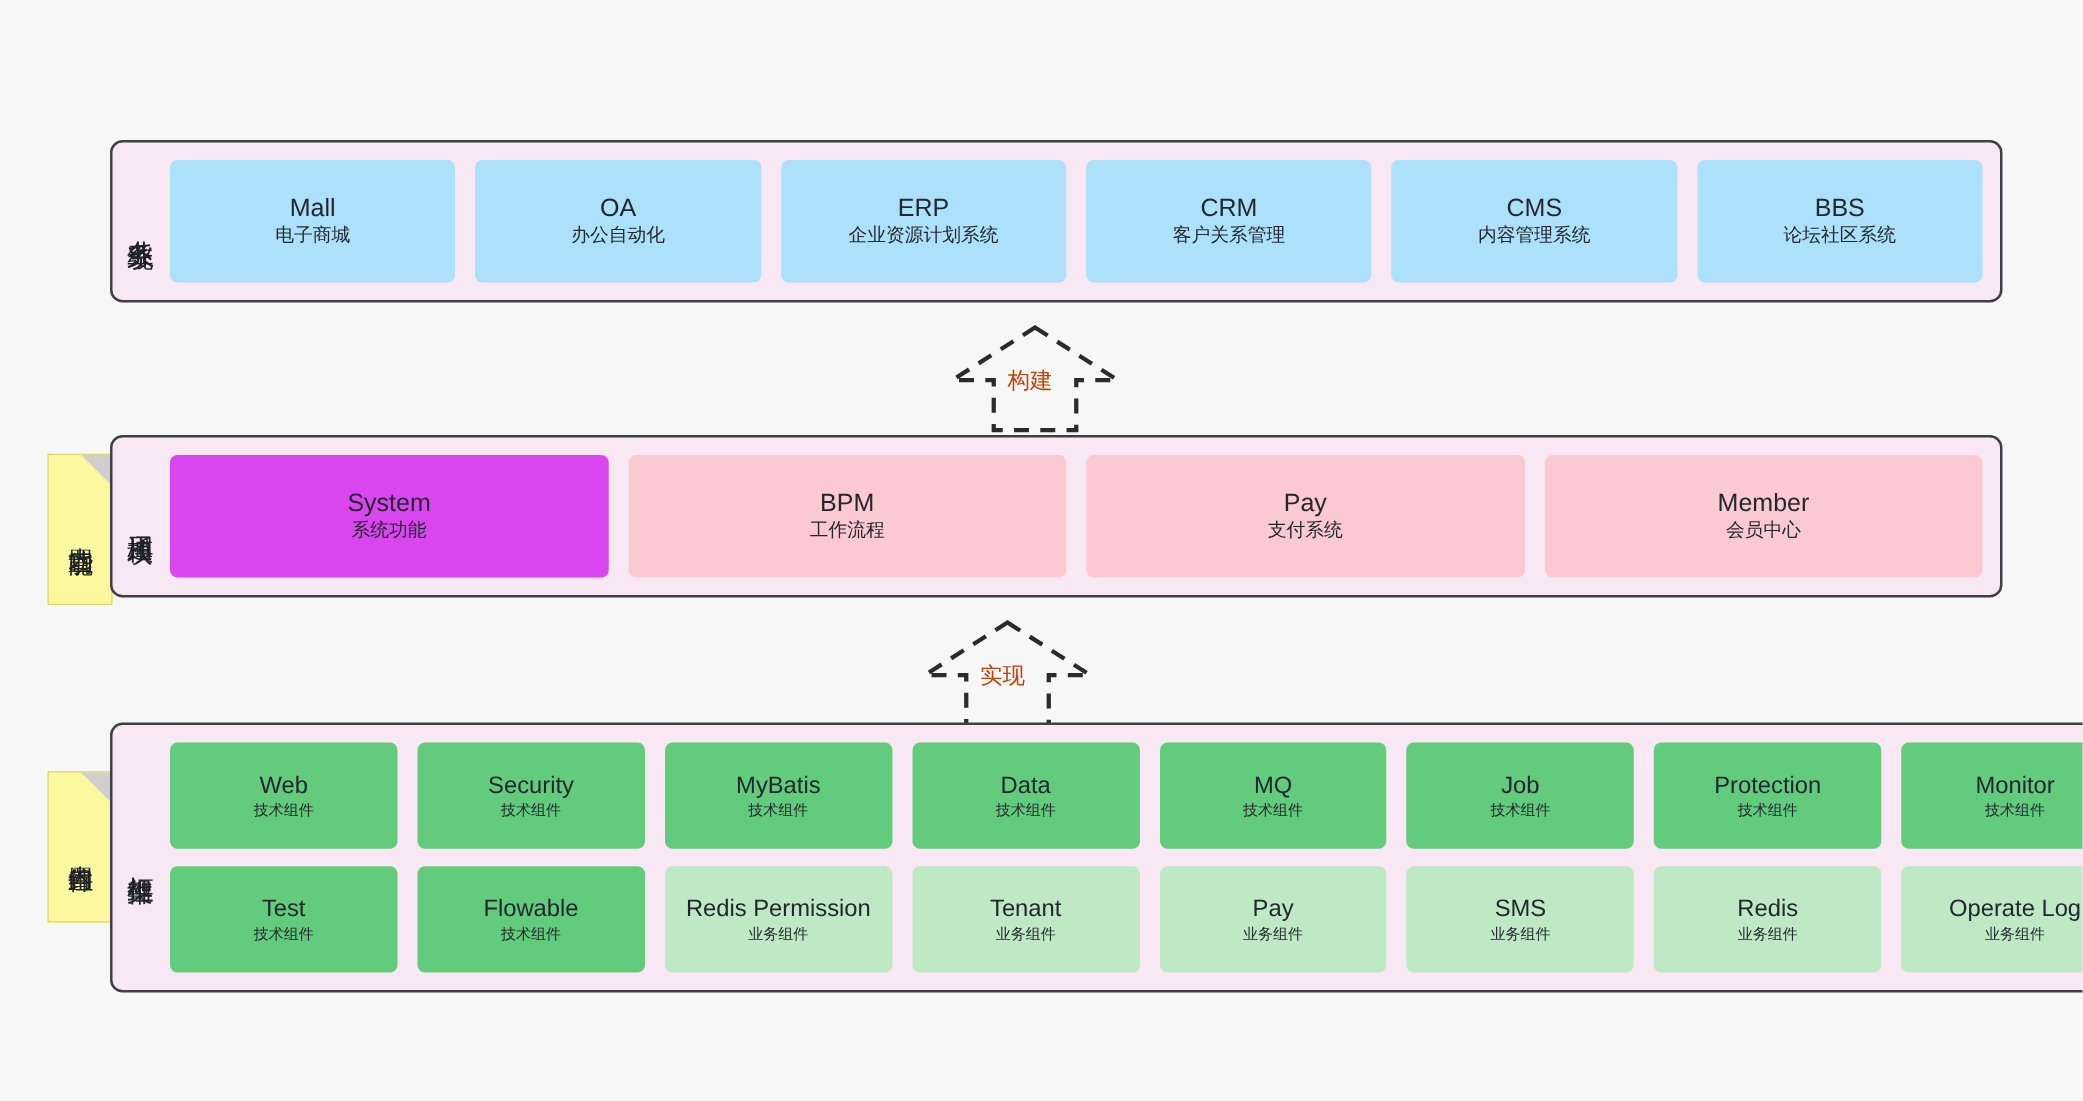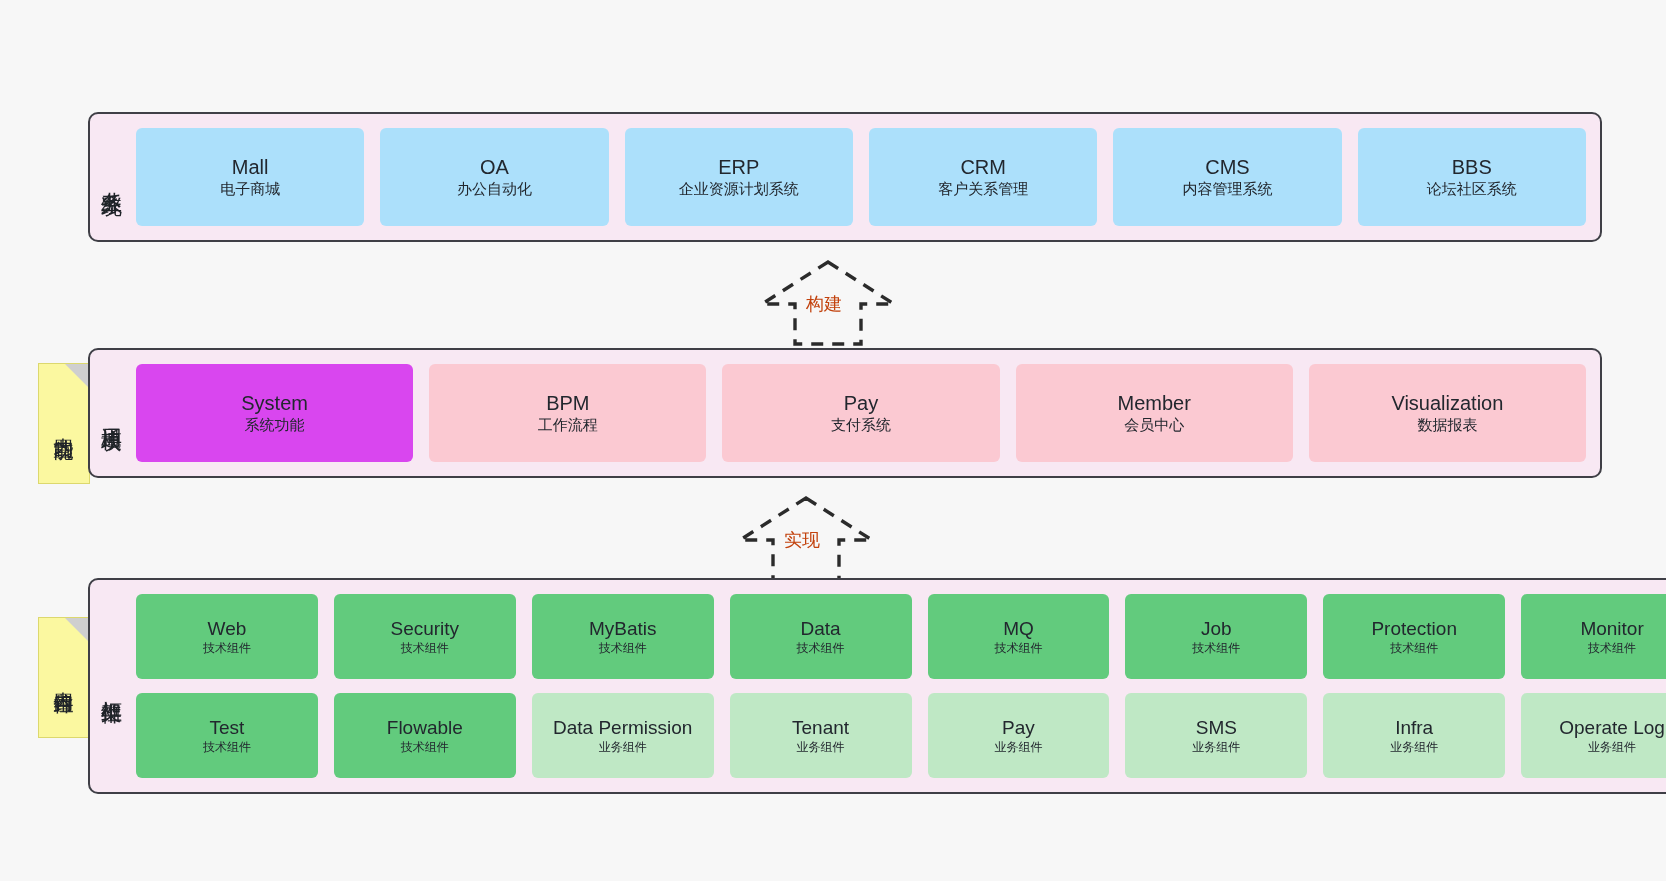--- a/index.html
+++ b/index.html
@@ -175,24 +175,20 @@
         <span class="cn">工作流程</span>
       </div>
       <div class="cell c-pink">
         <span class="en">Pay</span>
         <span class="cn">支付系统</span>
       </div>
       <div class="cell c-pink">
         <span class="en">Member</span>
         <span class="cn">会员中心</span>
       </div>
-      <div class="cell c-pink">
-        <span class="en">Visualization</span>
-        <span class="cn">数据报表</span>
-      </div>
     </div>
   </div>
 
   <div class="arrow" style="left:736px;top:492px;width:140px;height:92px;">
     <svg width="140" height="92" viewBox="0 0 140 92">
       <path d="M70 6 L136 48 L103 48 L103 88 L37 88 L37 48 L4 48 Z" fill="none" stroke="#2b2b2b" stroke-width="3.4" stroke-dasharray="12 9" stroke-linejoin="miter"></path>
     </svg>
     <span class="lbl" style="left:46px;top:36px;">实现</span>
   </div>
 
@@ -243,37 +239,37 @@
       <div class="row">
         <div class="cell small c-green">
           <span class="en">Test</span>
           <span class="cn">技术组件</span>
         </div>
         <div class="cell small c-green">
           <span class="en">Flowable</span>
           <span class="cn">技术组件</span>
         </div>
         <div class="cell small c-lgreen">
-          <span class="en">Data Permission</span>
+          <span class="en">Redis Permission</span>
           <span class="cn">业务组件</span>
         </div>
         <div class="cell small c-lgreen">
           <span class="en">Tenant</span>
           <span class="cn">业务组件</span>
         </div>
         <div class="cell small c-lgreen">
           <span class="en">Pay</span>
           <span class="cn">业务组件</span>
         </div>
         <div class="cell small c-lgreen">
           <span class="en">SMS</span>
           <span class="cn">业务组件</span>
         </div>
         <div class="cell small c-lgreen">
-          <span class="en">Infra</span>
+          <span class="en">Redis</span>
           <span class="cn">业务组件</span>
         </div>
         <div class="cell small c-lgreen">
           <span class="en">Operate Log</span>
           <span class="cn">业务组件</span>
         </div>
       </div>
 
     </div>
   </div>

